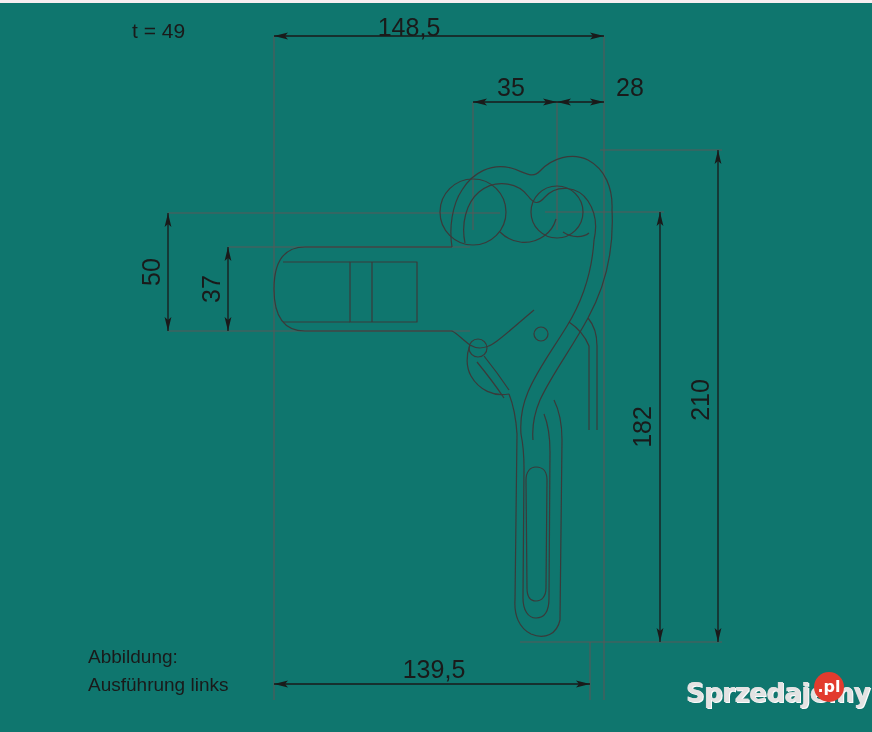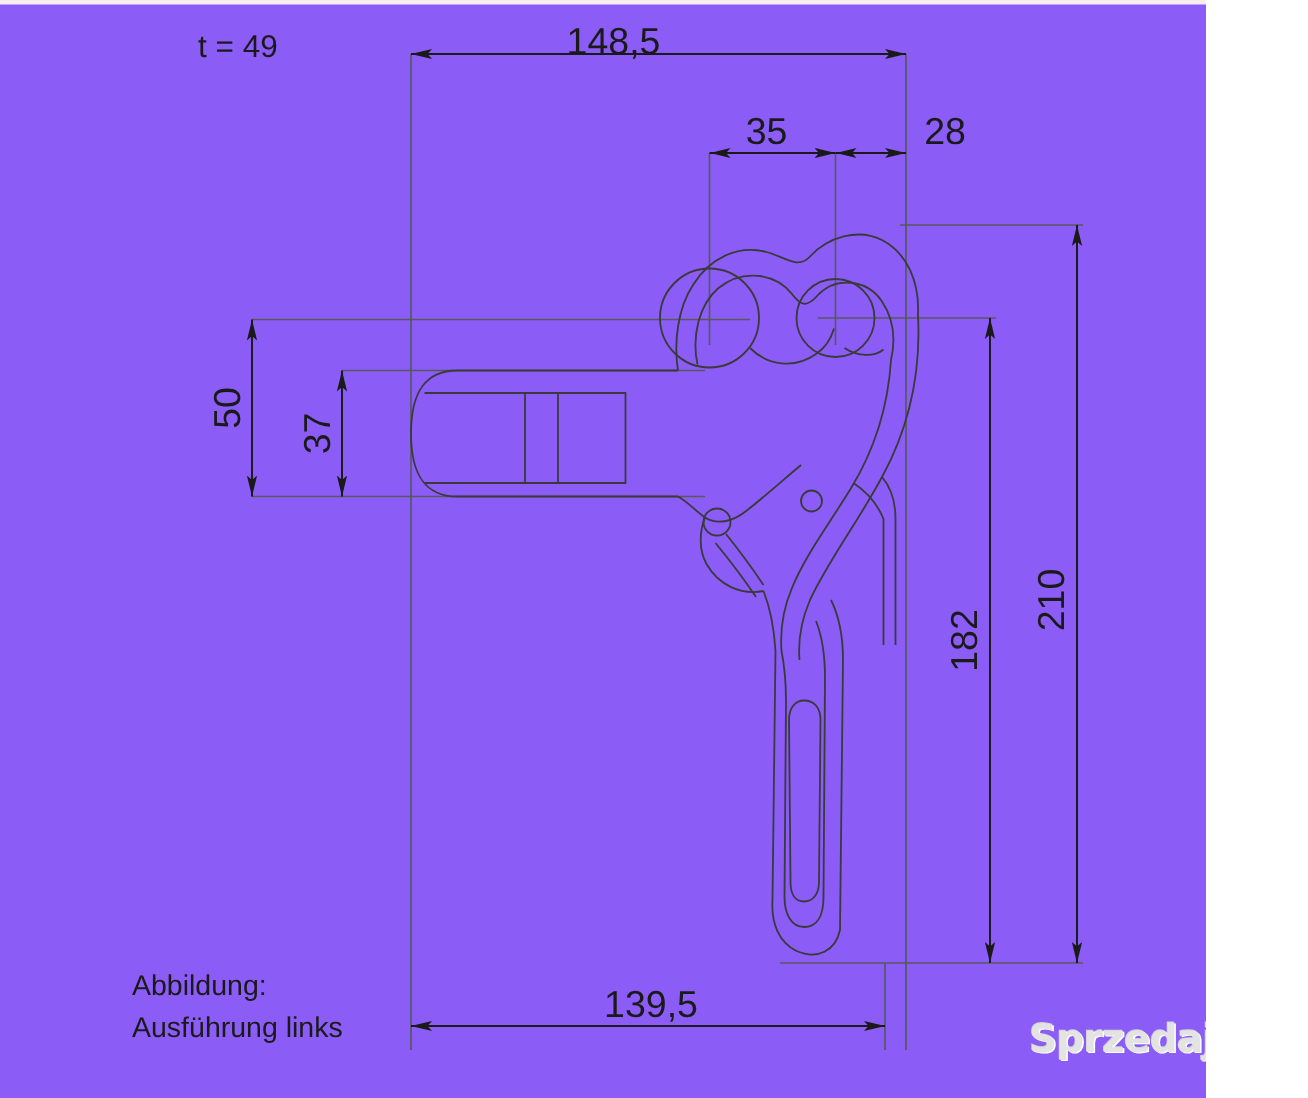--- a/index.html
+++ b/index.html
@@ -6,23 +6,23 @@
   html, body {
     margin: 0;
     padding: 0;
     background: #ffffff;
   }
   body {
     font-family: "Liberation Sans", sans-serif;
   }
   #page {
     position: relative;
-    width: 804px;
+    width: 872px;
     height: 732px;
-    background: #8b5cf6;
+    background: #0f766e;
     overflow: hidden;
   }
   #topstrip {
     position: absolute;
     top: 0; left: 0;
     width: 872px;
     height: 3px;
     background: #f7eef0;
   }
   svg#drawing {

